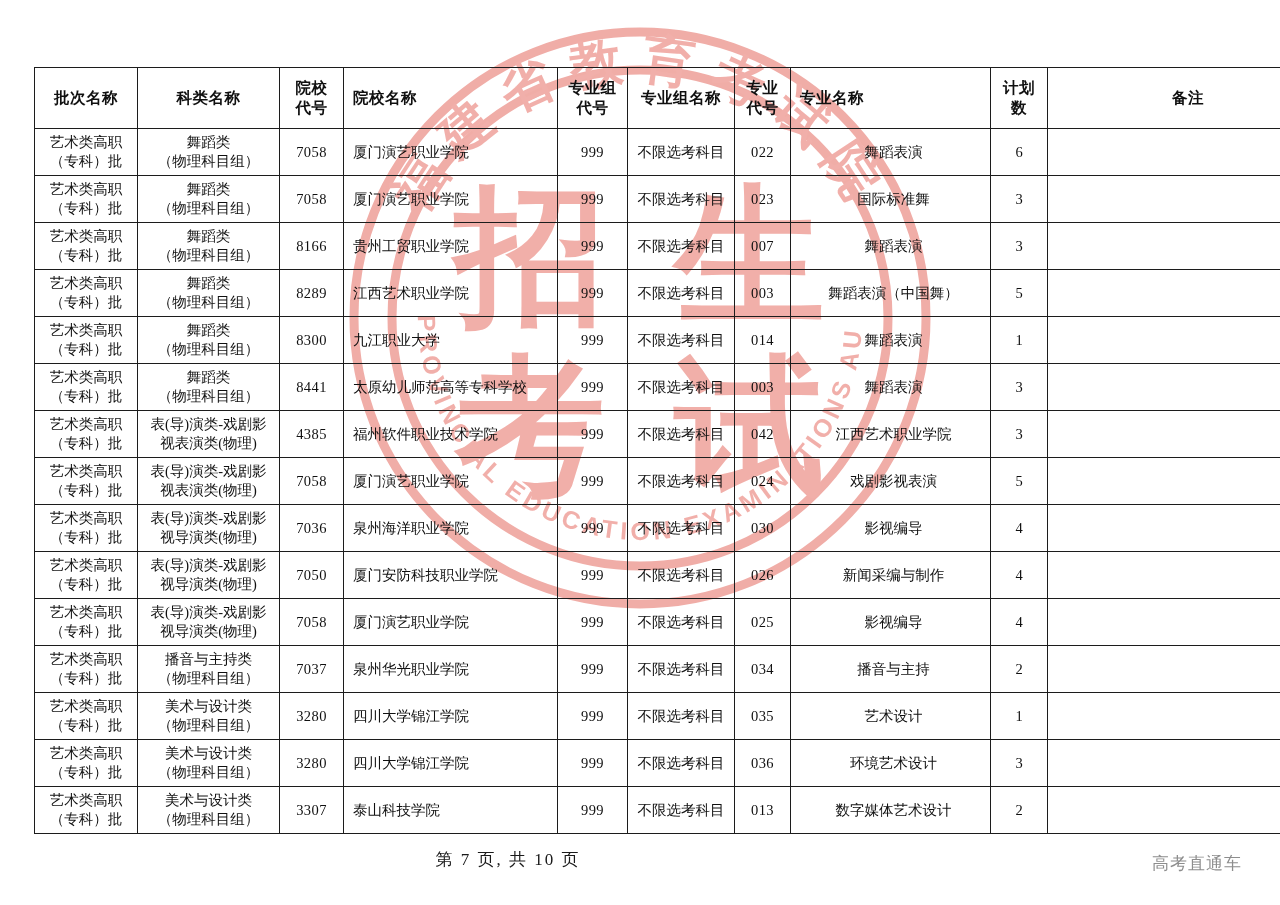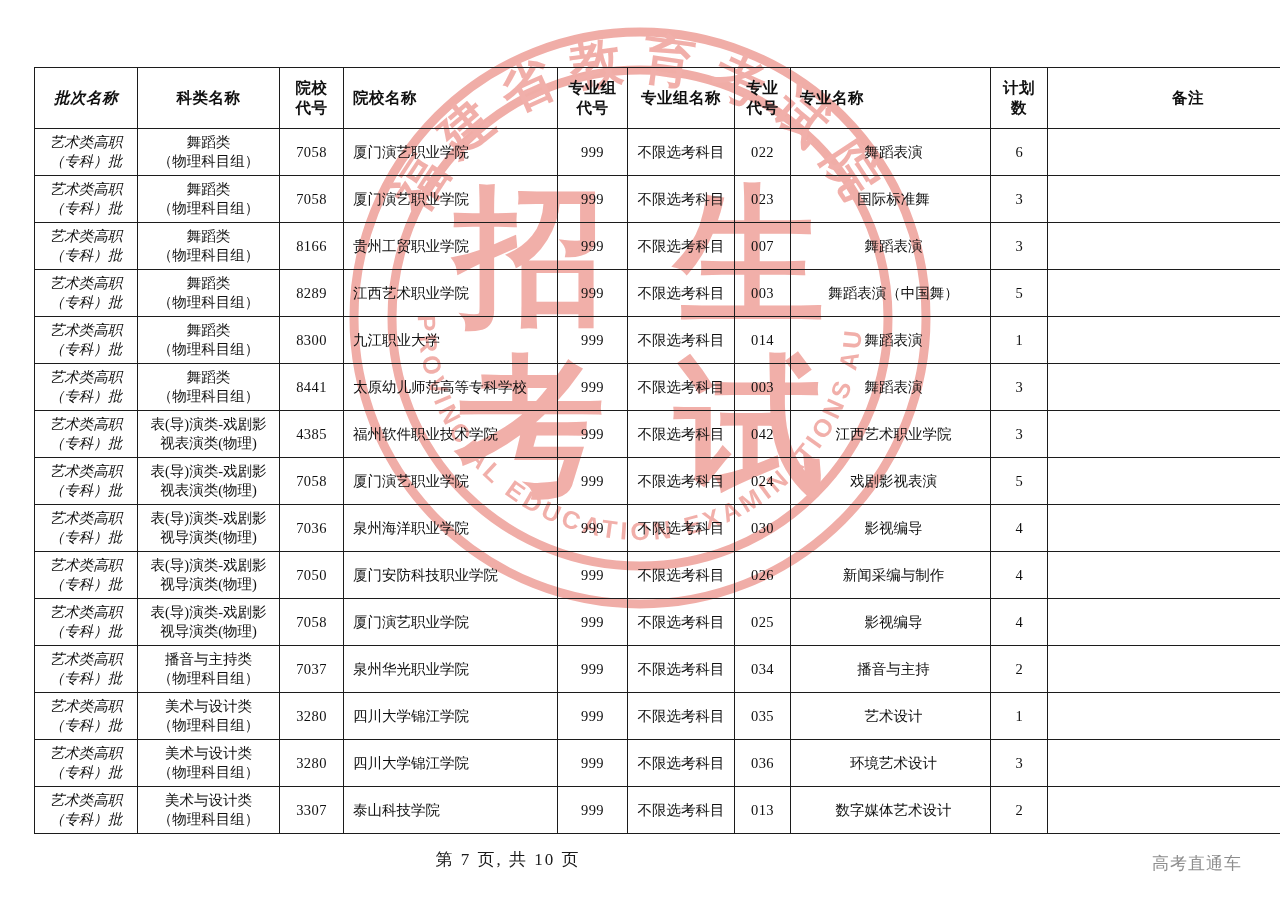--- a/index.html
+++ b/index.html
@@ -72,21 +72,21 @@
   }
   table.plan thead th {
     height: 60px;
     font-weight: bold;
     font-size: 15.5px;
     letter-spacing: 0.5px;
   }
   table.plan tbody td {
     height: 46px;
   }
-  .c-batch   { width: 96px; font-style: italic; }
+  .c-batch   { width: 96px; }
   .c-subject { width: 135px; }
   .c-scode   { width: 57px;  font-family: "Liberation Serif", serif; letter-spacing: .4px;}
   .c-sname   { width: 201px; text-align: left !important; padding-left: 9px !important; }
   .c-gcode   { width: 63px;  letter-spacing: .4px; font-family: Liberation Serif, serif;}
   .c-gname   { width: 100px; }
   .c-mcode   { width: 49px;  letter-spacing: .4px;}
   .c-mname   { width: 187px; text-align: center; padding-left: 9px !important; }
   .c-plan    { width: 50px; }
   .c-remark  { width: 274px; }
 

